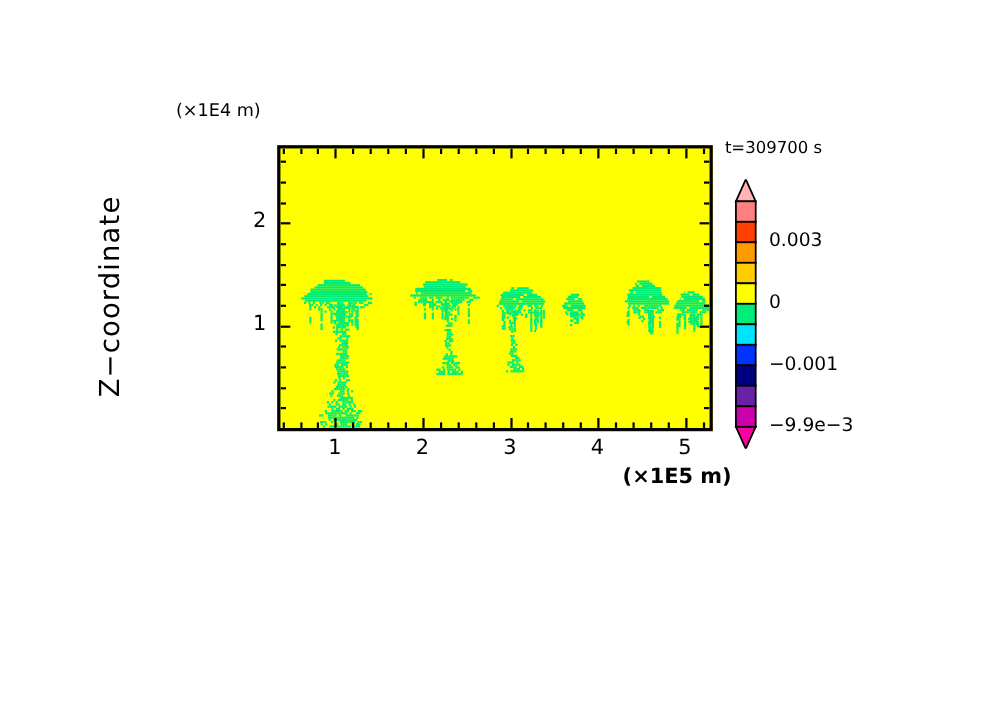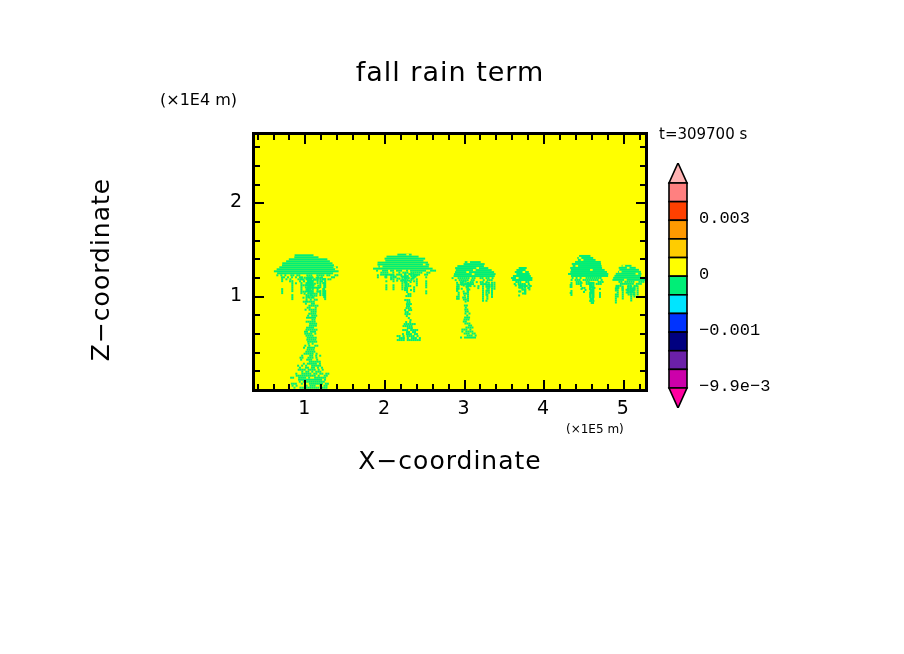--- a/index.html
+++ b/index.html
@@ -38,22 +38,23 @@
     position: absolute;
     left: 160px;
     top: 90px;
     font-size: 16px;
     white-space: nowrap;
   }
   #x-unit {
     position: absolute;
     left: 566px;
     top: 422px;
-    font-size: 12px;
+    font-size: 19px;
     white-space: nowrap;
+    font-weight: bold;
   }
   
   #time-stamp {
     position: absolute;
     left: 659px;
     top: 125px;
     font-size: 15px;
     white-space: nowrap;
   }
   
@@ -140,29 +141,27 @@
     width: 34px;
     height: 245px;
   }
   #colorbar svg { display: block; }
   .cb-label {
     position: absolute;
     left: 699px;
     font-size: 17px;
     white-space: nowrap;
     margin-top: -11px;
-    font-family: Liberation Mono, monospace;
   }
 </style>
 </head>
 <body>
 
 <div class="fig">
 
-  <div id="plot-title">fall rain term</div>
 
   <div id="y-unit">(×1E4 m)</div>
 
   <div id="time-stamp">t=309700 s</div>
 
   <div id="plot-frame">
     <svg id="plot-canvas" viewBox="0 0 390 254" preserveAspectRatio="none">
         <rect x="0" y="0" width="390" height="254" fill="#ffff00"></rect>
         <g>
           <rect x="39.58" y="119.30" width="18.95" height="2.00" fill="#00ee77"></rect>
@@ -1525,21 +1524,20 @@
       <div class="xtick-label" style="left: 383.939px;">2</div>
       <div class="xtick-label" style="left: 463.531px;">3</div>
       <div class="xtick-label" style="left: 543.122px;">4</div>
       <div class="xtick-label" style="left: 622.714px;">5</div>
       <div class="ytick-label" style="top: 295.618px;">1</div>
       <div class="ytick-label" style="top: 202.235px;">2</div>
     </div>
 
   <div id="x-unit">(×1E5 m)</div>
 
-  <div id="x-axis-title">X−coordinate</div>
   <div id="y-axis-title">Z−coordinate</div>
 
   <div id="colorbar">
       <svg width="34" height="245" viewBox="0 0 34 245">
         <polygon points="17,0 26,20 8,20" fill="#ffb3b3" stroke="#000" stroke-width="1.6"></polygon>
         <rect x="8" y="20.00" width="18" height="18.64" fill="#ff8080" stroke="#000" stroke-width="1.6"></rect>
         <rect x="8" y="38.64" width="18" height="18.64" fill="#ff4000" stroke="#000" stroke-width="1.6"></rect>
         <rect x="8" y="57.27" width="18" height="18.64" fill="#ff9900" stroke="#000" stroke-width="1.6"></rect>
         <rect x="8" y="75.91" width="18" height="18.64" fill="#ffcc00" stroke="#000" stroke-width="1.6"></rect>
         <rect x="8" y="94.55" width="18" height="18.64" fill="#ffff00" stroke="#000" stroke-width="1.6"></rect>

